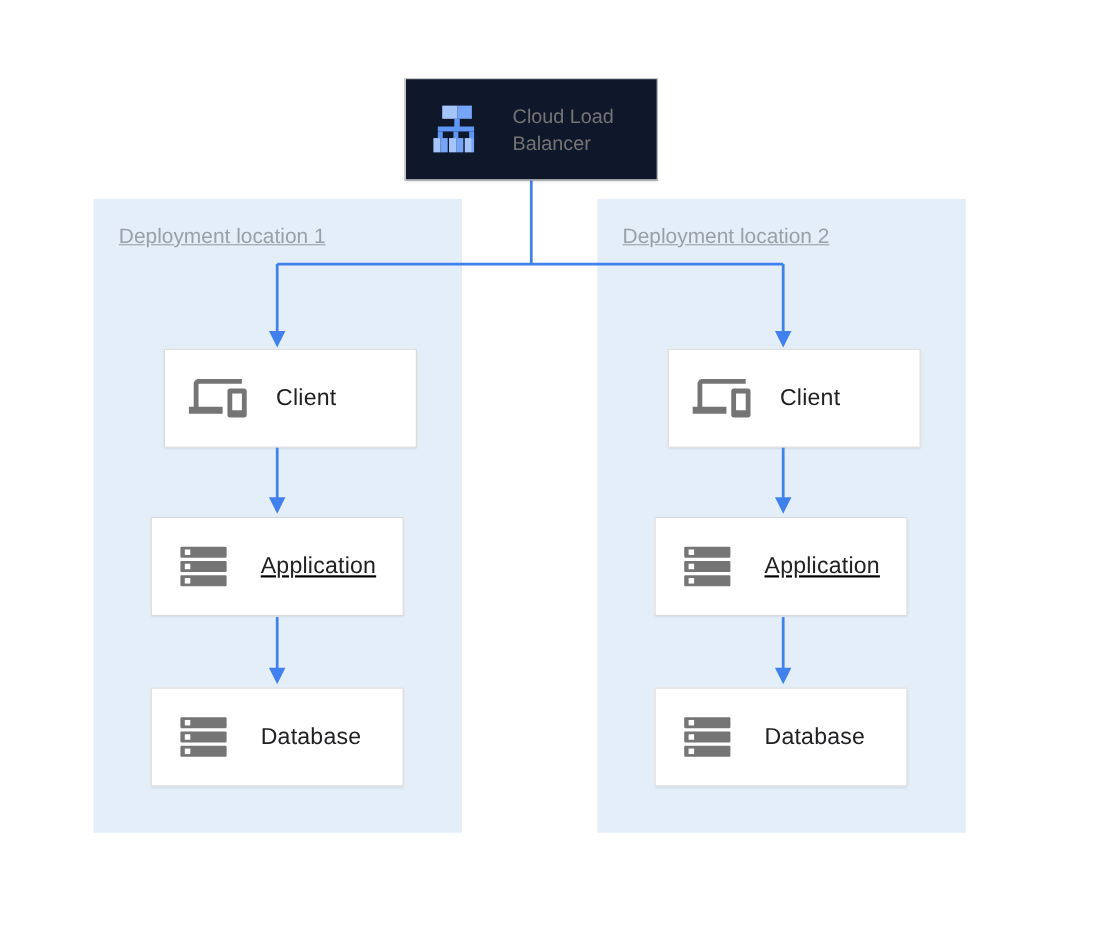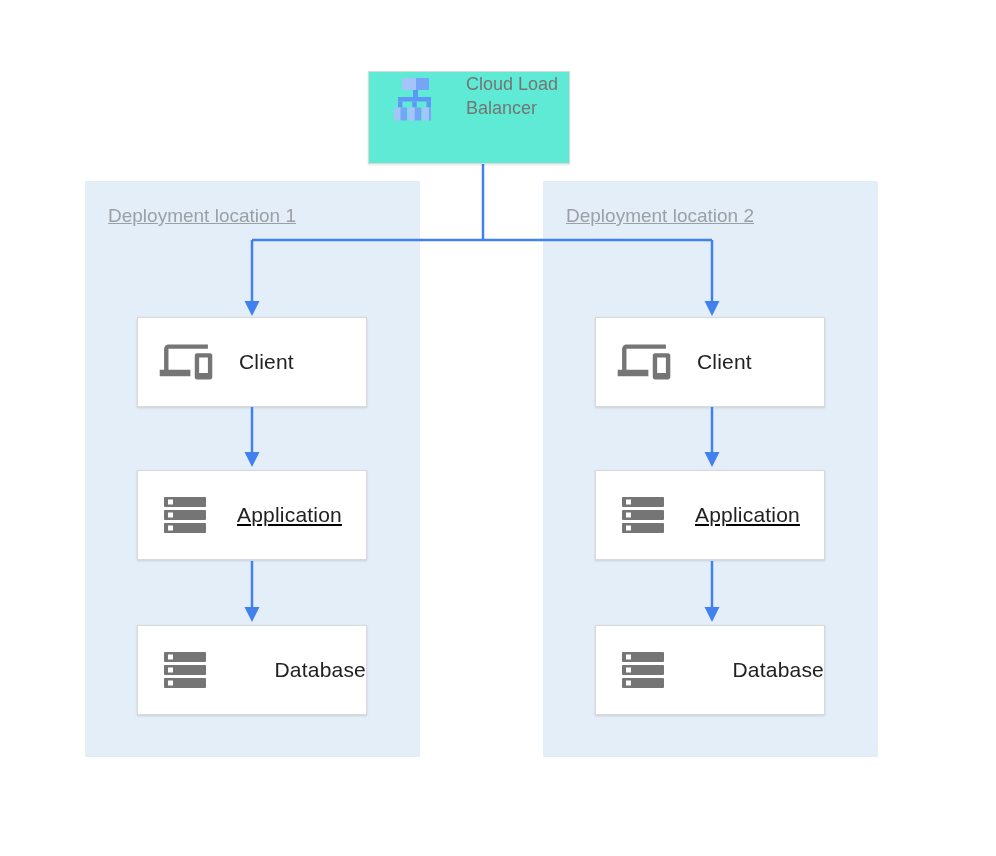--- a/index.html
+++ b/index.html
@@ -34,28 +34,28 @@
     box-shadow:0 1px 2px rgba(60,64,67,.18);
     display:flex;align-items:center;
     padding-left:21px;
     z-index:2;
   }
   .node .icon{flex:0 0 auto;display:flex;align-items:center;margin-right:26px;}
   .node-label{
     font-size:21px;color:var(--node-label,#212124);
     letter-spacing:.2px;white-space:nowrap;
   }
-  .node-c1{left:52px;top:136px;}
+  .node-c1{left:64px;top:136px;}
   .node-c2{left:52px;top:289px;text-decoration:underline;}
-  .node-c3{left:52px;top:444px;justify-content:space-between;}
+  .node-c3{left:52px;top:444px;}
   .lb-node{
-    position:absolute;left:368px;top:71px;width:202px;height:93px;box-sizing:border-box;
-    background:#5eead4;border:1px solid var(--node-border,#d9d9d9);
+    position:absolute;left:368px;top:71px;width:230px;height:93px;box-sizing:border-box;
+    background:#0f172a;border:1px solid var(--node-border,#d9d9d9);
     box-shadow:0 1px 2px rgba(60,64,67,.14);
-    display:flex;align-items:flex-start;padding-left:17px;
+    display:flex;align-items:center;padding-left:17px;
     z-index:2;
   }
   .lb-node .icon{flex:0 0 auto;margin-right:24px;display:flex;align-items:center;}
   .lb-label{
     font-size:18px;line-height:24px;color:#757575;
     max-width:110px;
   }
 </style>
 </head>
 <body>

